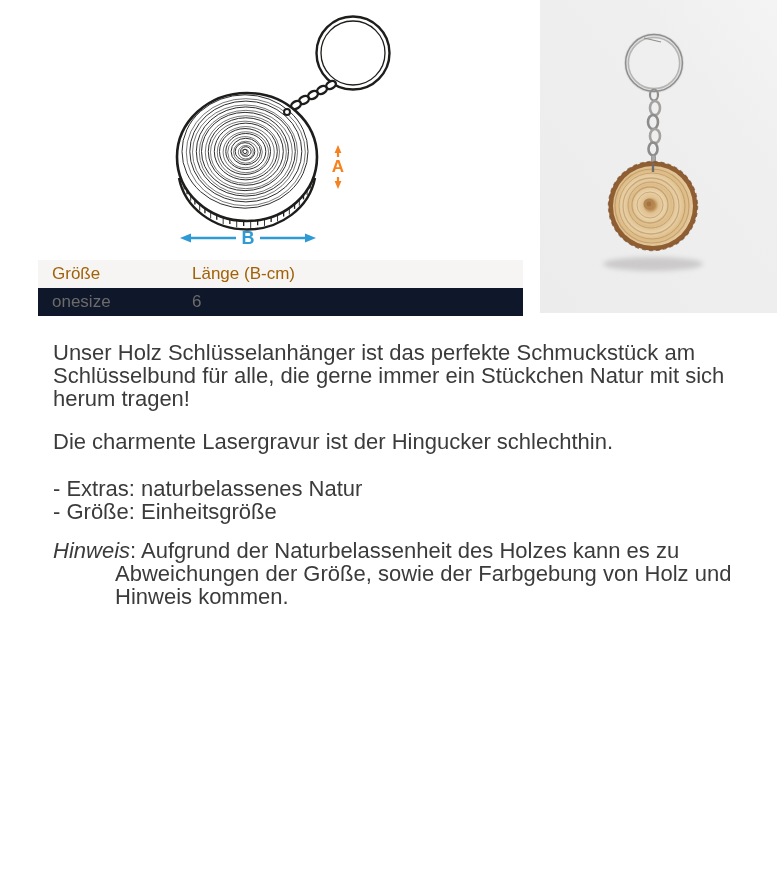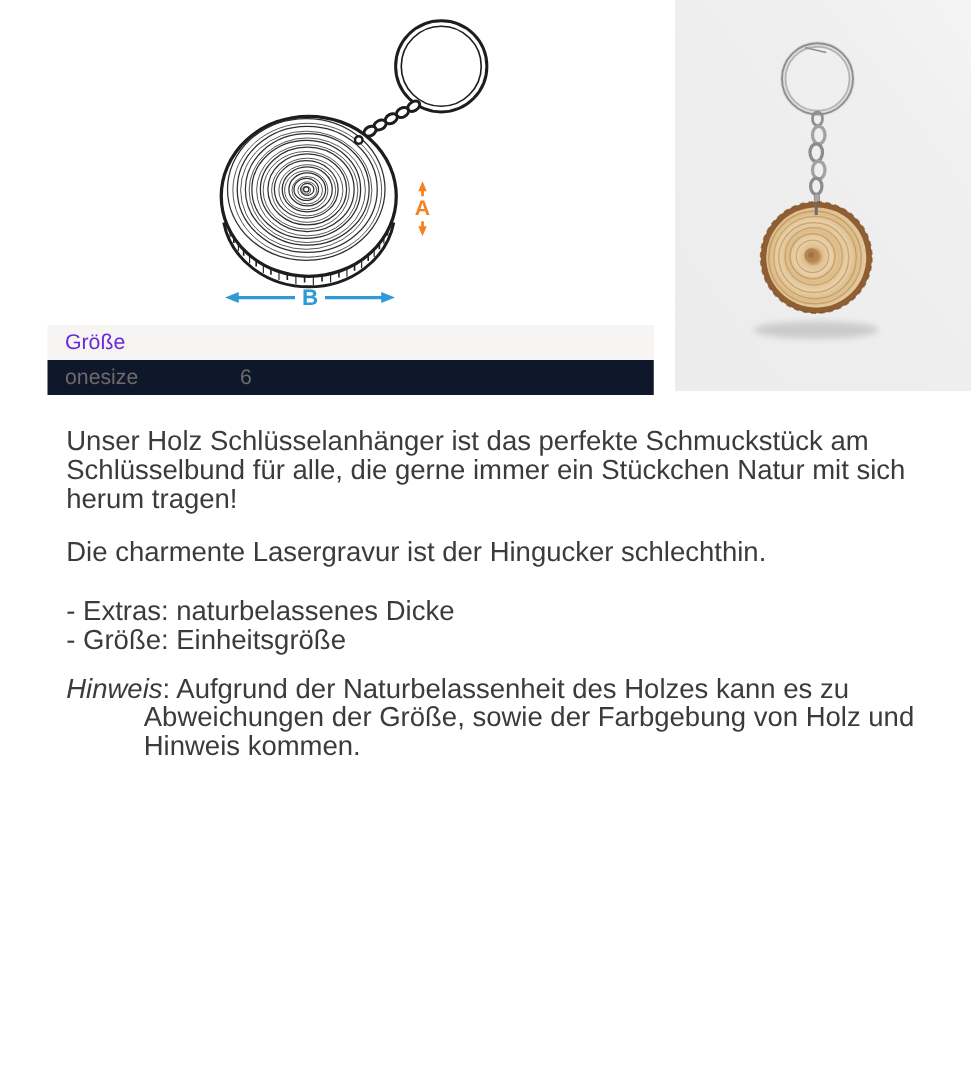--- a/index.html
+++ b/index.html
@@ -13,21 +13,21 @@
   .photo{position:absolute;left:540px;top:0;width:237px;height:313px;}
   
   .size-table{
     position:absolute;left:38px;top:260px;width:485px;
     font-size:17px;color:#767472;
   }
   .size-table .row{
     display:grid;grid-template-columns:140px 162px 1fr;
     align-items:center;height:28px;padding-left:14px;box-sizing:border-box;
   }
-  .size-table .row.head{background:#f6f5f3;color:#6d28d9;}
+  .size-table .row.head{background:#f6f5f3;color:#a16207;}
   .size-table .row.data{background:#0f172a;color:#6d6b69;}
   
   .description{
     position:absolute;left:53px;top:341px;width:700px;
     font-size:22px;line-height:23px;color:#3b3b3b;
   }
   .description p{margin:0;}
   .p1{margin-bottom:20px !important;}
   .p2{margin-bottom:24px !important;}
   .bullets{margin-bottom:16px;}
@@ -183,28 +183,29 @@
     </g>
     <circle cx="109" cy="204" r="5.5" fill="#b4854e"></circle>
     <circle cx="109" cy="204" r="2.4" fill="#93653687"></circle>
     <line x1="113" y1="163" x2="113" y2="172" stroke="#6d6c6b" stroke-width="2.4"></line>
   </g>
 </svg>
 
 <div class="size-table">
   <div class="row head">
     <span>Größe</span>
+    <span>Länge (B-cm)</span>
   </div>
   <div class="row data">
     <span>onesize</span>
     <span>6</span>
   </div>
 </div>
 
 <div class="description">
   <p class="p1">Unser Holz Schlüsselanhänger ist das perfekte Schmuckstück am Schlüsselbund für alle, die gerne immer ein Stückchen Natur mit sich herum tragen!</p>
   <p class="p2">Die charmente Lasergravur ist der Hingucker schlechthin.</p>
   <div class="bullets">
-    <div>- Extras: naturbelassenes Dicke</div>
+    <div>- Extras: naturbelassenes Natur</div>
     <div>- Größe: Einheitsgröße</div>
   </div>
   <p class="note"><span class="note-label">Hinweis</span><span>: Aufgrund der Naturbelassenheit des Holzes kann es zu Abweichungen der Größe, sowie der Farbgebung von Holz und Hinweis kommen.</span></p>
 </div>
 
 </body></html>

